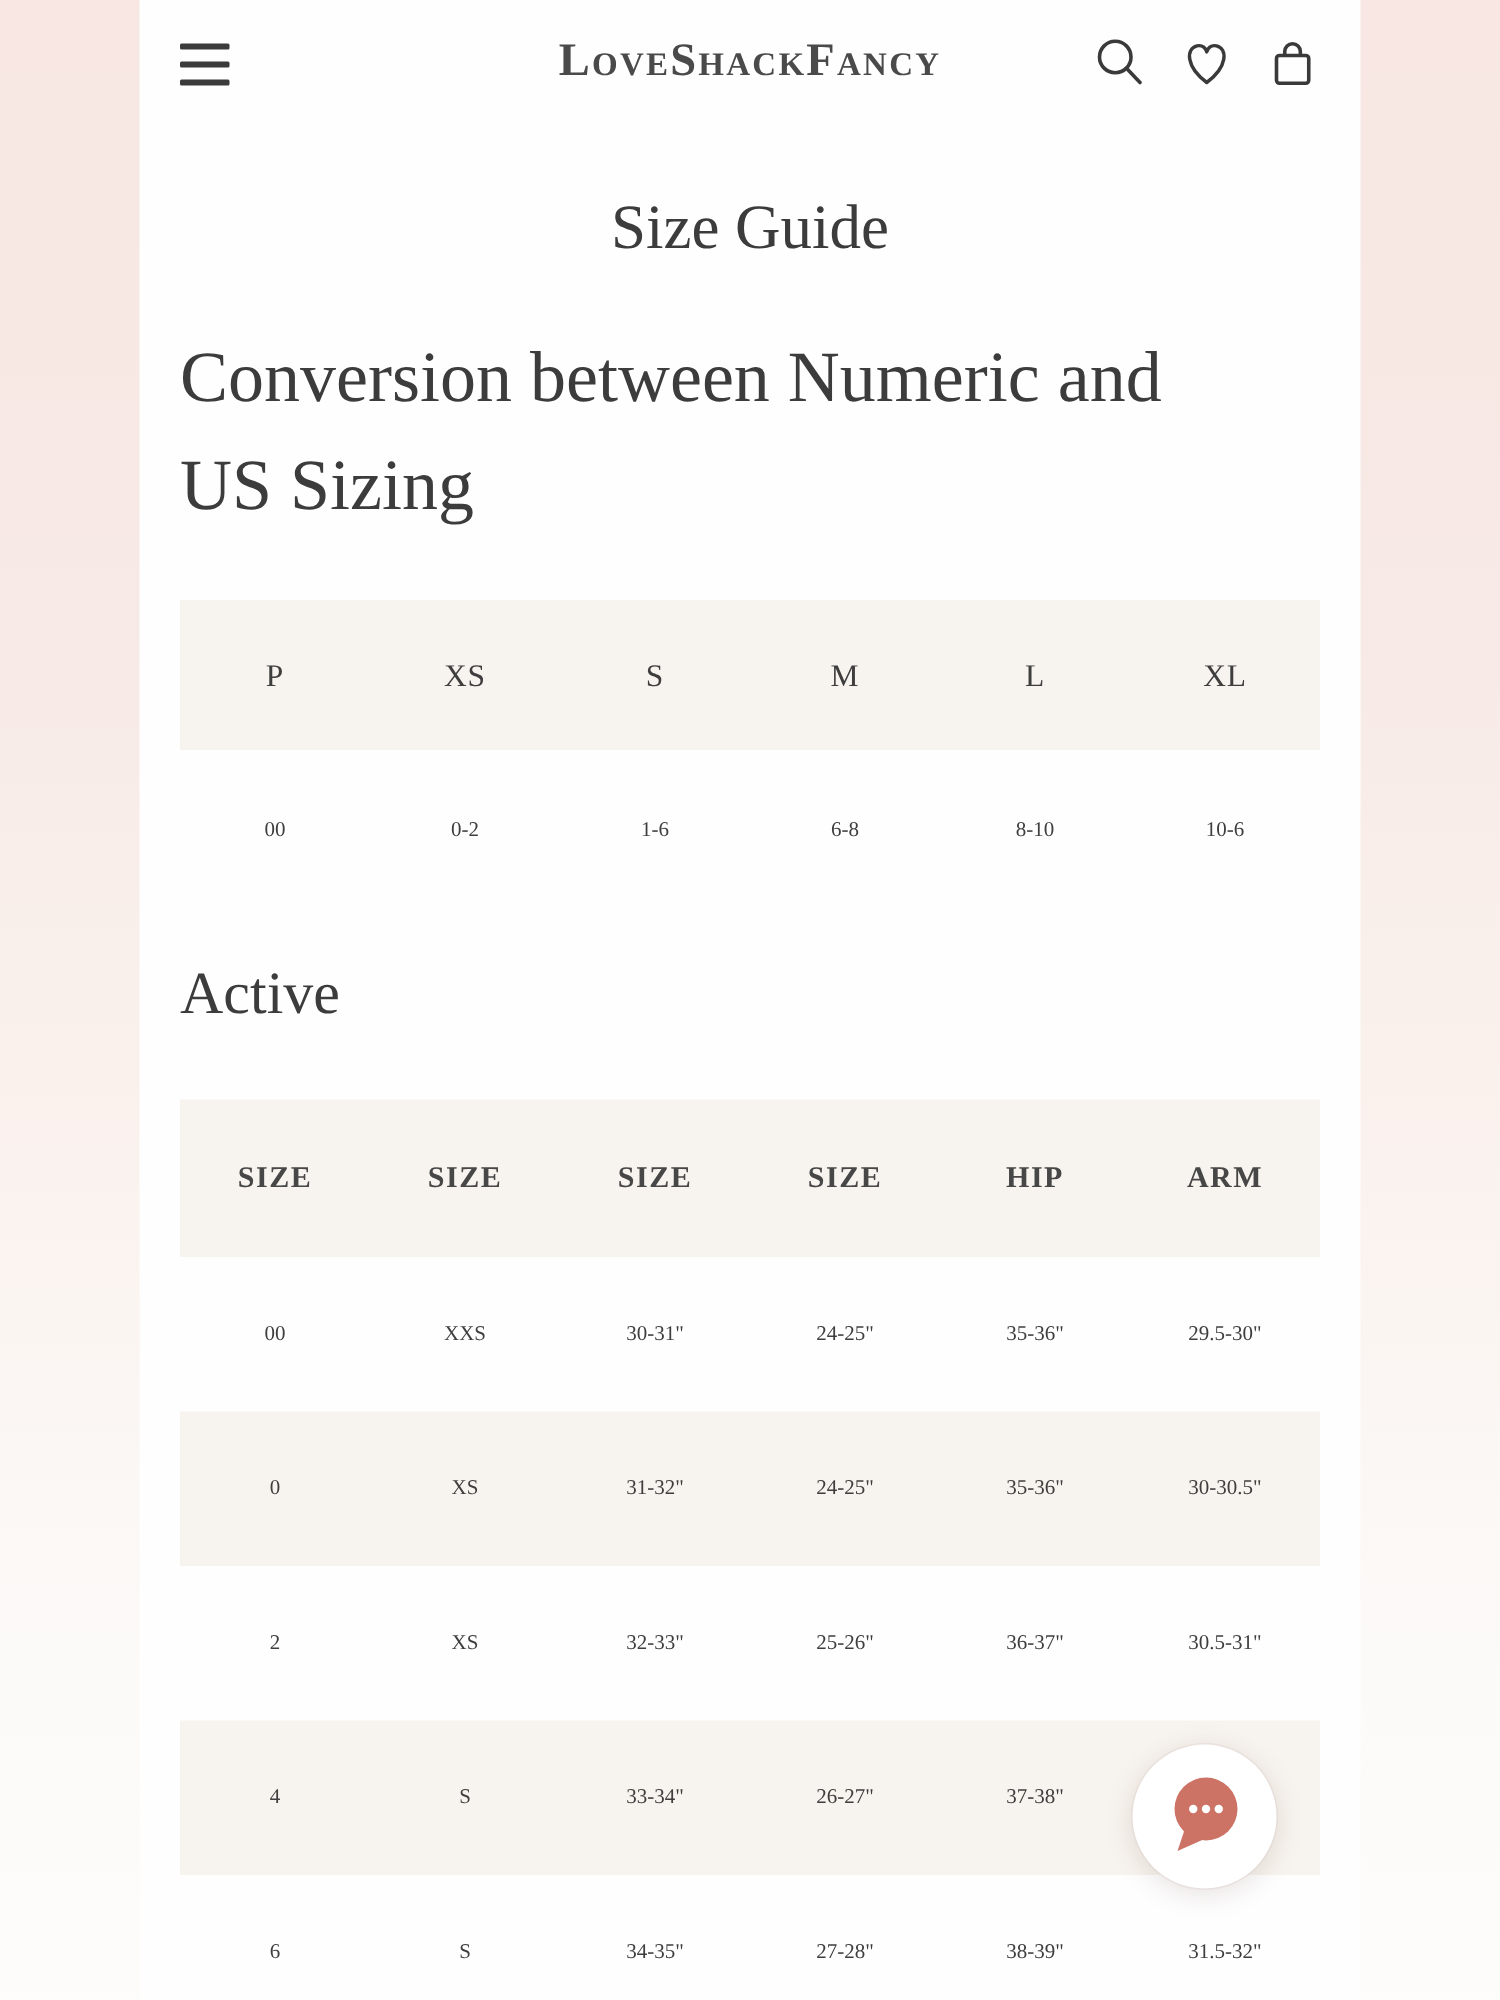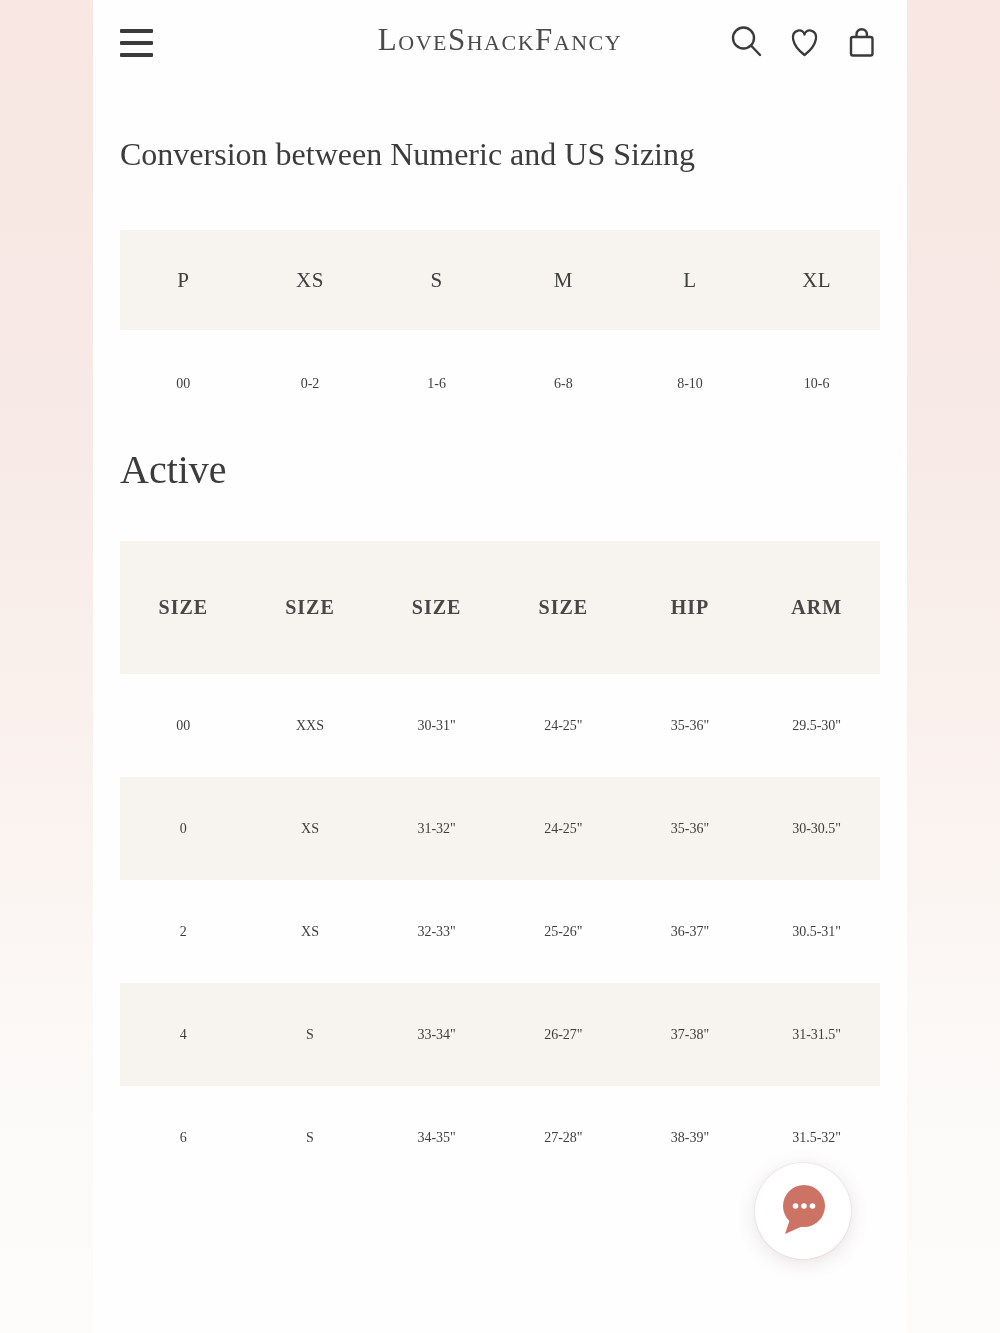--- a/index.html
+++ b/index.html
@@ -10,56 +10,56 @@
     background:linear-gradient(180deg,#f8e7e3 0%,#f7e9e5 28%,#faf2ee 58%,#fcfaf8 82%,#fdfcfb 100%);
     position:relative;
   }
   .panel {
     position:absolute; left:93px; top:0; width:814px; height:1333px;
     background:#fefefe;
   }
   
   .hdr {
     position:relative; height:80px; padding:24px 28px 0 27px;
-    display:flex; align-items:flex-start; justify-content:space-between;
+    display:flex; align-items:flex-start; justify-content:space-between;font-weight:bold;
   }
   .hamburger { width:33px; padding-top:5px; display:flex; flex-direction:column; gap:8.5px; cursor:pointer; }
   .hamburger span { display:block; height:3.5px; background:#3b3b3b; border-radius:1px; }
   .logo {
     position:absolute; left:50%; top:22px; transform:translateX(-50%);
     font-variant:small-caps; font-size:31px; letter-spacing:1.5px; color:#4a4a4a;
     white-space:nowrap;
   }
   .hdr-icons { display:flex; gap:21px; align-items:center; }
   .hdr-icons svg { display:block; cursor:pointer; }
   
   .title {
     text-align:center; font-size:42px; font-weight:normal; color:#3c3c3c;
     margin-top:46px; line-height:52px;
   }
   .main { padding:0 27px; }
   .h-conv {
-    font-size:32px; font-weight:normal; color:#3c3c3c;
+    font-size:48px; font-weight:normal; color:#3c3c3c;
     margin-top:38px; line-height:72px; max-width:690px;
   }
   .h-active {
     font-size:40px; font-weight:normal; color:#3c3c3c;
-    margin-top:2px; line-height:60px;
+    margin-top:24px; line-height:60px;
   }
   
   .tbl { width:100%; }
   .tbl-conv { margin-top:40px; }
   .tbl-active { margin-top:41px; }
   .trow { display:grid; grid-template-columns:repeat(6,1fr); align-items:center; }
   .trow > div { text-align:center; font-size:14px; color:#3e3e3e; }
   .beige { background:#f7f3ee; }
   .conv-head { height:100px; }
   .conv-data { height:108px; background:#fefefe; }
   .conv-head > div { font-size:21px; letter-spacing:0.5px; }
-  .act-head { height:133px; }
+  .act-head { height:105px; }
   .act-head > div { font-weight:bold; font-size:20px; letter-spacing:1px; color:#474747; }
   .act-row { height:103px; }
   
   .chat-btn {
     position:absolute; left:755px; top:1163px; width:96px; height:96px;
     background:#ffffff; border-radius:50%;
     box-shadow:0 4px 18px rgba(130,100,95,0.18), 0 0 0 1px rgba(220,205,200,0.25);
     display:flex; align-items:center; justify-content:center;
     cursor:pointer; z-index:5;
   }
@@ -90,20 +90,21 @@
       </span>
       <span>
         <svg width="35" height="38" viewBox="0 0 35 38" fill="none">
           <rect x="7" y="13" width="21.5" height="18.5" rx="2" stroke="#3a3a3a" stroke-width="2.4"></rect>
           <path d="M12.5 13 V10.4 a5.2 5.2 0 0 1 10.4 0 V13" stroke="#3a3a3a" stroke-width="2.4"></path>
         </svg>
       </span>
     </div>
   </div>
 
+  <h1 class="title">Size Guide</h1>
 
   <div class="main">
 
     <h2 class="h-conv">Conversion between Numeric and US Sizing</h2>
 
     <div class="tbl tbl-conv">
       <div class="trow conv-head beige">
         <div>P</div>
         <div>XS</div>
         <div>S</div>

